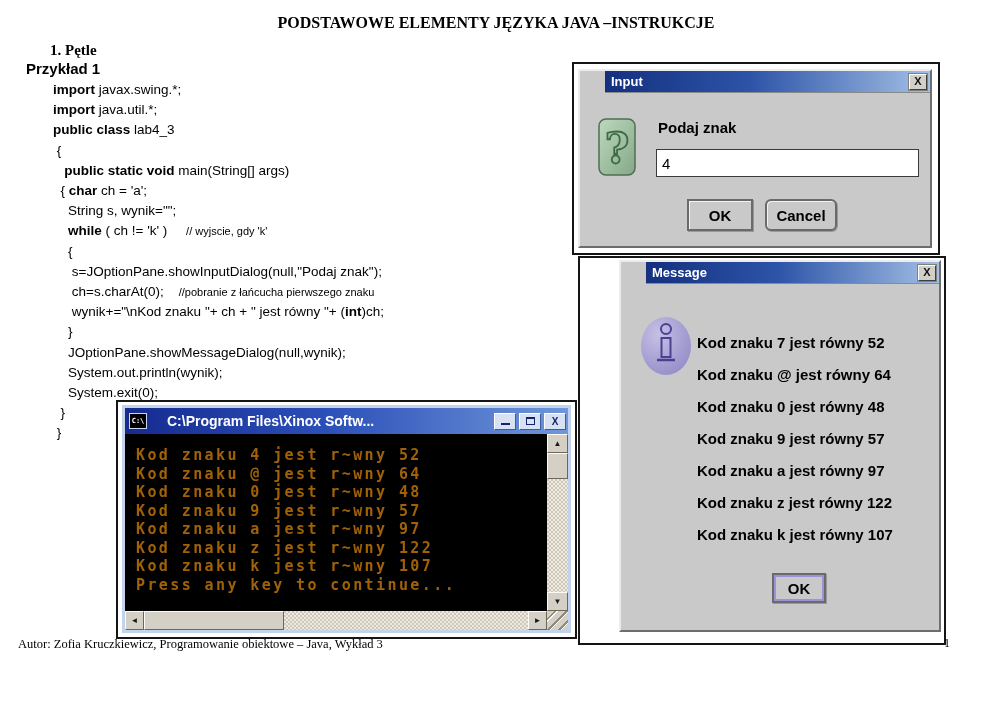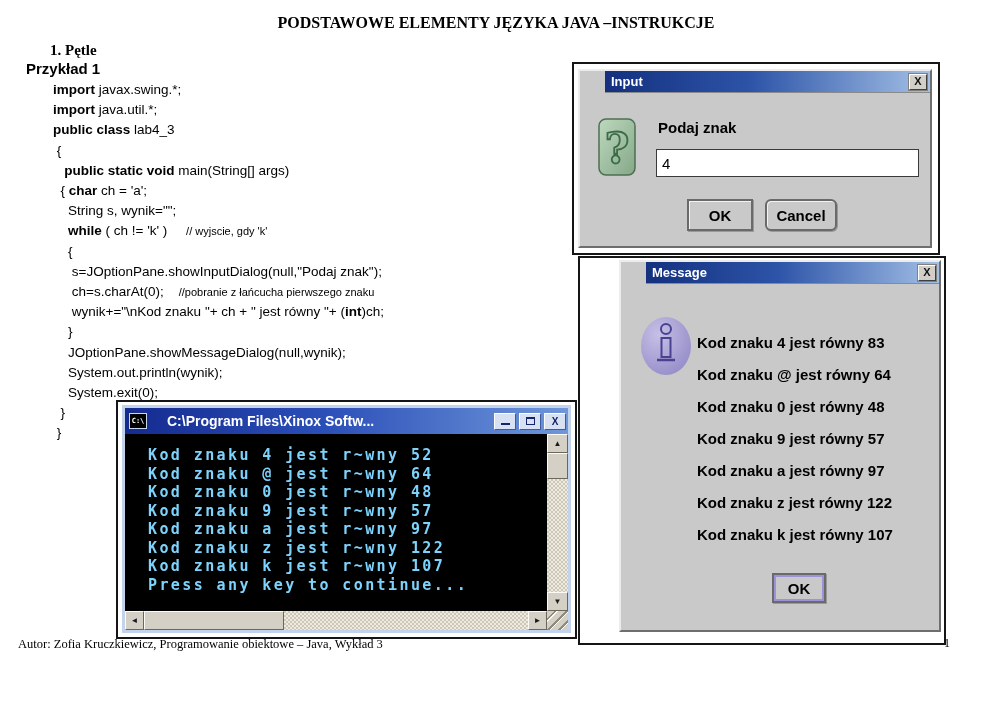--- a/index.html
+++ b/index.html
@@ -101,23 +101,23 @@
     display:flex; align-items:center; justify-content:center;
     color:#12246e; font-weight:bold; font-size:10px; flex:0 0 22px;
   }
   .glyph-min { width:9px; height:8px; border-bottom:2px solid #12246e; }
   .glyph-max { width:9px; height:8px; border:1px solid #12246e; border-top-width:2px; }
   .console-client {
     flex:1; display:grid; grid-template-columns:1fr 21px; grid-template-rows:1fr 19px;
     background:#000;
   }
   .console-output {
-    grid-column:1; grid-row:1; overflow:hidden; padding:12px 0 0 23px;
+    grid-column:1; grid-row:1; overflow:hidden; padding:12px 0 0 11px;
     font-family:"DejaVu Sans Mono", monospace; font-weight:bold;
-    font-size:15px; letter-spacing:2.4px; color:#7dd3fc; line-height:18.5px;
+    font-size:15px; letter-spacing:2.4px; color:#a16207; line-height:18.5px;
     white-space:pre;
   }
   .sb-track-bg {
     background-color:#cdc8ba;
     background-image:
       linear-gradient(45deg,#efeade 25%,transparent 25%,transparent 75%,#efeade 75%),
       linear-gradient(45deg,#efeade 25%,transparent 25%,transparent 75%,#efeade 75%);
     background-size:4px 4px; background-position:0 0,2px 2px;
   }
   .v-scrollbar { grid-column:2; grid-row:1; display:flex; flex-direction:column; }
@@ -215,21 +215,21 @@
             <stop offset="0" stop-color="#c6c0e6"></stop>
               <stop offset="1" stop-color="#8d85c4"></stop>
           </radialGradient>
         </defs>
         <ellipse cx="26" cy="30" rx="25" ry="29" fill="url(#ig)"></ellipse>
         <circle cx="26" cy="13" r="5" fill="none" stroke="#4a4191" stroke-width="2"></circle>
         <rect x="21.5" y="22" width="9" height="19" fill="none" stroke="#4a4191" stroke-width="2"></rect>
         <line x1="17" y1="44" x2="35" y2="44" stroke="#4a4191" stroke-width="2.5"></line>
       </svg>
       <div class="message-lines">
-          <div class="msg-line">Kod znaku 4 jest równy 83</div>
+          <div class="msg-line">Kod znaku 7 jest równy 52</div>
           <div class="msg-line">Kod znaku @ jest równy 64</div>
           <div class="msg-line">Kod znaku 0 jest równy 48</div>
           <div class="msg-line">Kod znaku 9 jest równy 57</div>
           <div class="msg-line">Kod znaku a jest równy 97</div>
           <div class="msg-line">Kod znaku z jest równy 122</div>
           <div class="msg-line">Kod znaku k jest równy 107</div>
         </div>
       <div class="metal-btn btn-ok-message">OK</div>
     </div>
   </div>

